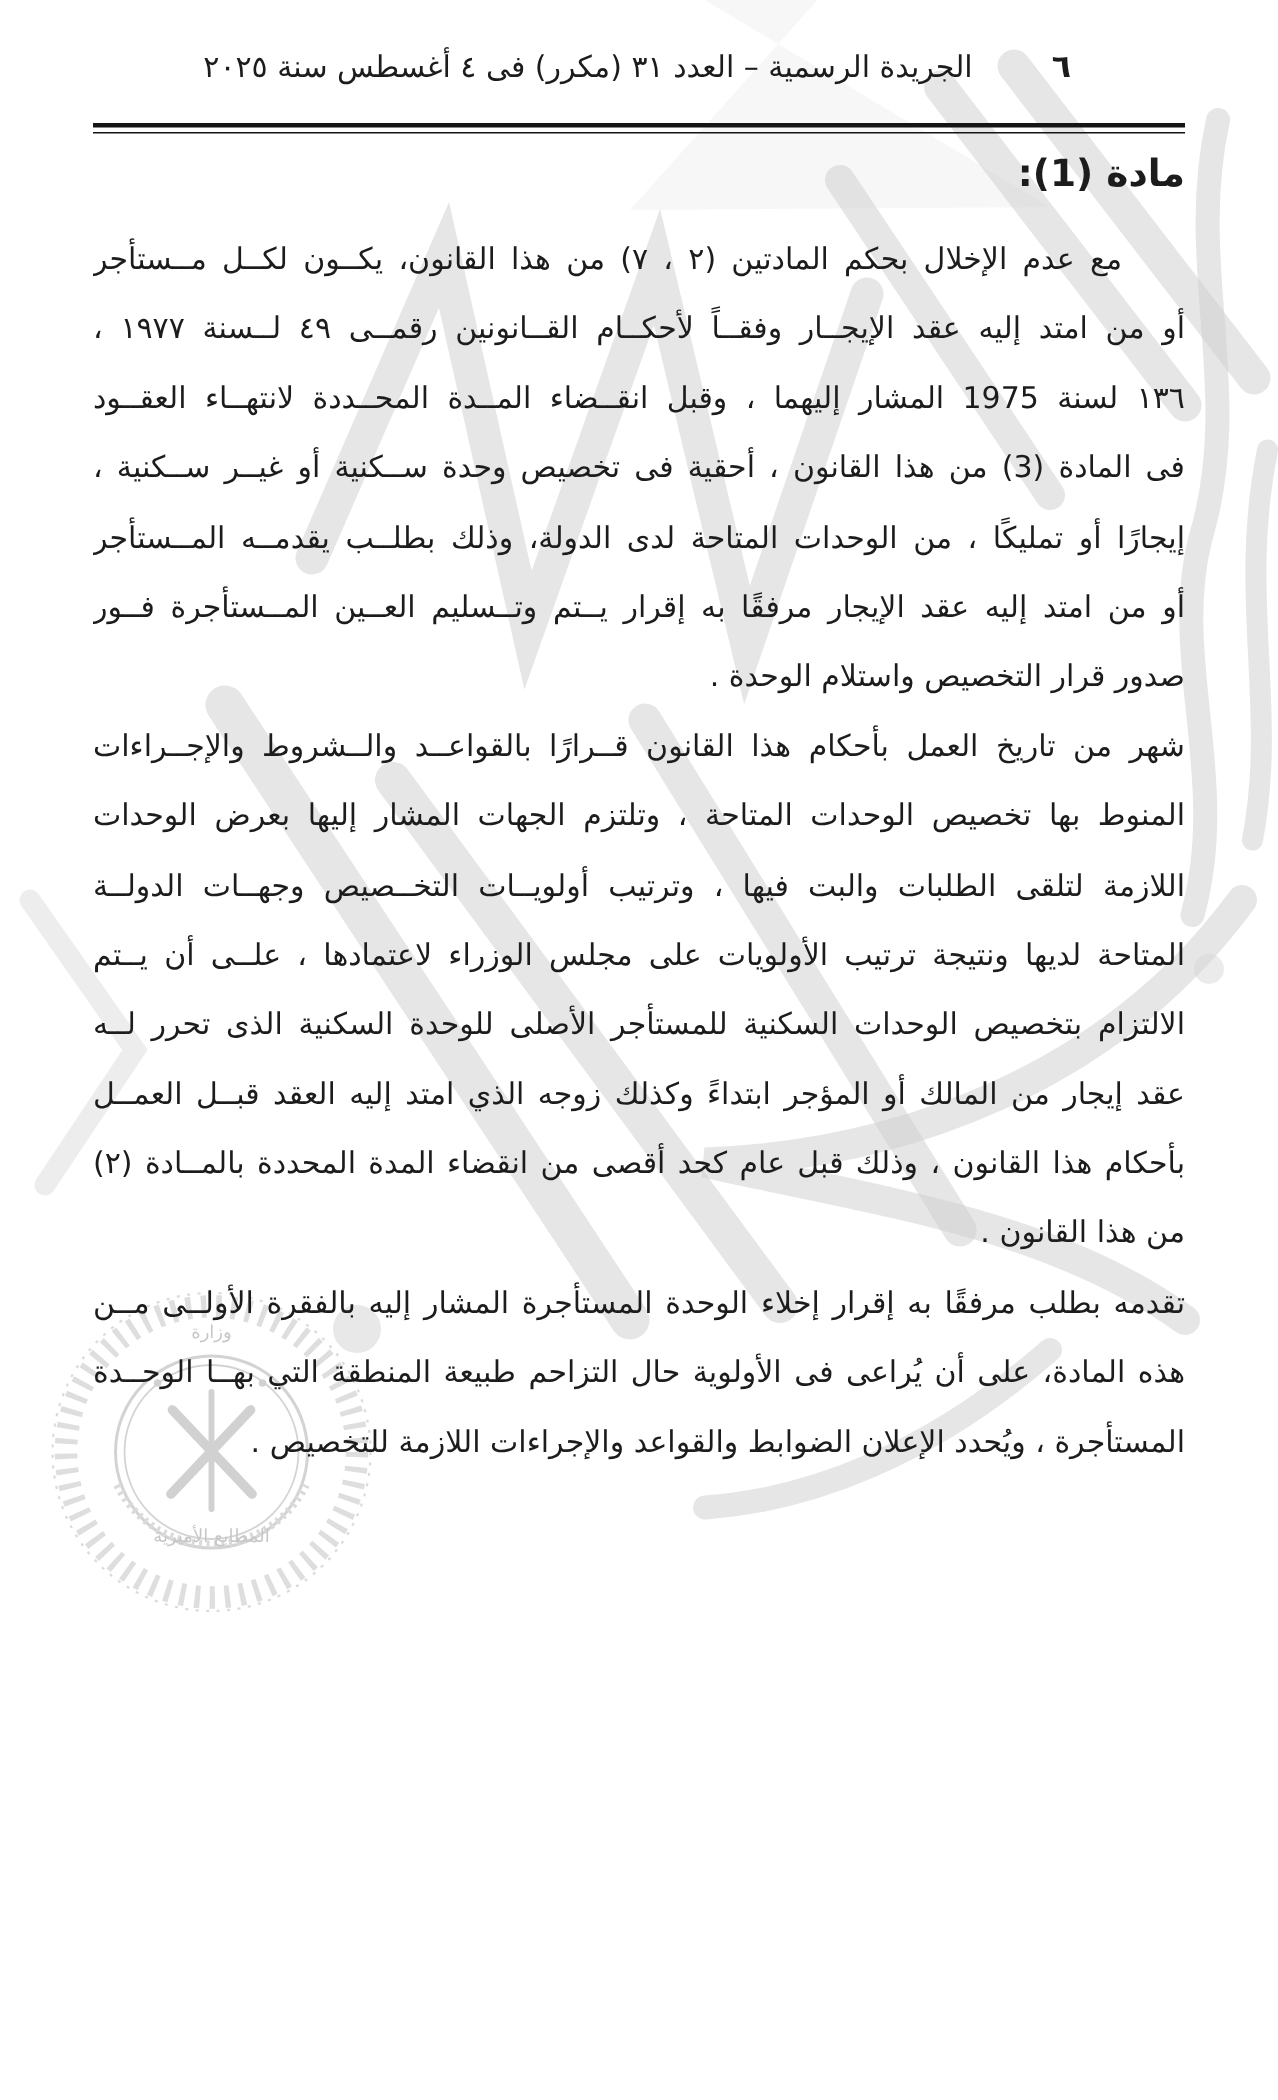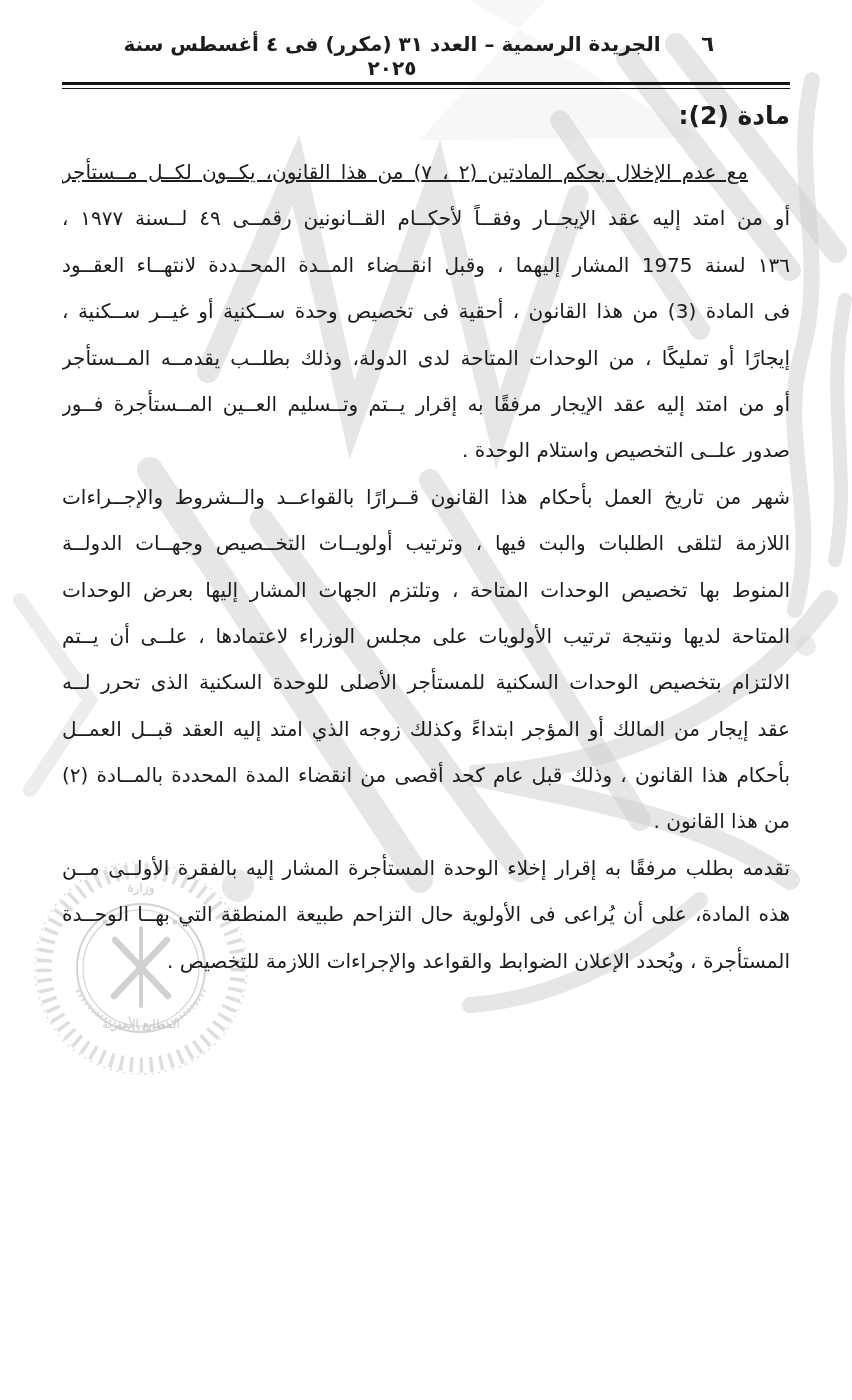--- a/index.html
+++ b/index.html
@@ -10,21 +10,21 @@
     overflow:hidden;
     direction:rtl;
     font-family:"DejaVu Sans", sans-serif;
     color:#1c1c1c;
   }
   .watermark-layer{position:absolute;inset:0;z-index:0;}
   .content{position:absolute;inset:0;z-index:1;}
 
   .header{position:absolute;top:24px;right:0;left:0;height:46px;}
   .page-number{position:absolute;right:138px;top:8px;font-size:21px;font-weight:bold;}
-  .header-title{position:absolute;left:118px;width:548px;top:8px;text-align:center;font-size:20px;font-weight:bold;letter-spacing:0;}
+  .header-title{position:absolute;left:118px;width:548px;top:8px;text-align:center;font-size:20px;font-weight:normal;letter-spacing:0;}
   .header-rule{
     position:absolute;top:82px;right:62px;left:62px;
     height:3px;
     border-top:3px solid #151515;
     border-bottom:1px solid #151515;
   }
 
   .article-heading{
     position:absolute;top:101px;right:62px;
     font-size:25px;font-weight:bold;
@@ -33,21 +33,21 @@
   .body-text{position:absolute;top:149px;right:62px;left:62px;}
   .paragraph{margin:0;padding:0;}
   .line{
     height:46.4px;line-height:46.4px;
     font-size:20px;
     text-align:justify;
     -moz-text-align-last:justify;
     text-align-last:justify;
     overflow:hidden;
   }
-  .line.first{padding-right:42px;text-decoration:underline;}
+  .line.first{padding-right:42px;}
   .line.last{text-align-last:right;-moz-text-align-last:right;}
 </style>
 </head>
 <body>
 
 <div class="page">
 
   <svg class="watermark-layer" width="852" height="1400" viewBox="0 0 852 1400" xmlns="http://www.w3.org/2000/svg">
     <g opacity="0.9">
 
@@ -91,36 +91,36 @@
 
   <div class="content">
 
     <div class="header">
       <span class="page-number">٦</span>
       <span class="header-title">الجريدة الرسمية – العدد ٣١ (مكرر) فى ٤ أغسطس سنة ٢٠٢٥</span>
     </div>
 
     <div class="header-rule"></div>
 
-    <div class="article-heading">مادة (2):</div>
+    <div class="article-heading">مادة (1):</div>
 
     <div class="body-text">
       <div class="paragraph">
           <div class="line first">مع عدم الإخلال بحكم المادتين (٢ ، ٧) من هذا القانون، يكــون لكــل مــستأجر</div>
           <div class="line">أو من امتد إليه عقد الإيجــار وفقــاً لأحكــام القــانونين رقمــى ٤٩ لــسنة ١٩٧٧ ،</div>
           <div class="line">١٣٦ لسنة 1975 المشار إليهما ، وقبل انقــضاء المــدة المحــددة لانتهــاء العقــود</div>
           <div class="line">فى المادة (3) من هذا القانون ، أحقية فى تخصيص وحدة ســكنية أو غيــر ســكنية ،</div>
           <div class="line">إيجارًا أو تمليكًا ، من الوحدات المتاحة لدى الدولة، وذلك بطلــب يقدمــه المــستأجر</div>
           <div class="line">أو من امتد إليه عقد الإيجار مرفقًا به إقرار يــتم وتــسليم العــين المــستأجرة فــور</div>
-          <div class="line last">صدور علــى التخصيص واستلام الوحدة .</div>
+          <div class="line last">صدور قرار التخصيص واستلام الوحدة .</div>
         </div>
       <div class="paragraph">
           <div class="line">شهر من تاريخ العمل بأحكام هذا القانون قــرارًا بالقواعــد والــشروط والإجــراءات</div>
+          <div class="line">المنوط بها تخصيص الوحدات المتاحة ، وتلتزم الجهات المشار إليها بعرض الوحدات</div>
           <div class="line">اللازمة لتلقى الطلبات والبت فيها ، وترتيب أولويــات التخــصيص وجهــات الدولــة</div>
-          <div class="line">المنوط بها تخصيص الوحدات المتاحة ، وتلتزم الجهات المشار إليها بعرض الوحدات</div>
           <div class="line">المتاحة لديها ونتيجة ترتيب الأولويات على مجلس الوزراء لاعتمادها ، علــى أن يــتم</div>
           <div class="line">الالتزام بتخصيص الوحدات السكنية للمستأجر الأصلى للوحدة السكنية الذى تحرر لــه</div>
           <div class="line">عقد إيجار من المالك أو المؤجر ابتداءً وكذلك زوجه الذي امتد إليه العقد قبــل العمــل</div>
           <div class="line">بأحكام هذا القانون ، وذلك قبل عام كحد أقصى من انقضاء المدة المحددة بالمــادة (٢)</div>
           <div class="line last">من هذا القانون .</div>
         </div>
       <div class="paragraph">
           <div class="line">تقدمه بطلب مرفقًا به إقرار إخلاء الوحدة المستأجرة المشار إليه بالفقرة الأولــى مــن</div>
           <div class="line">هذه المادة، على أن يُراعى فى الأولوية حال التزاحم طبيعة المنطقة التي بهــا الوحــدة</div>
           <div class="line last">المستأجرة ، ويُحدد الإعلان الضوابط والقواعد والإجراءات اللازمة للتخصيص .</div>

